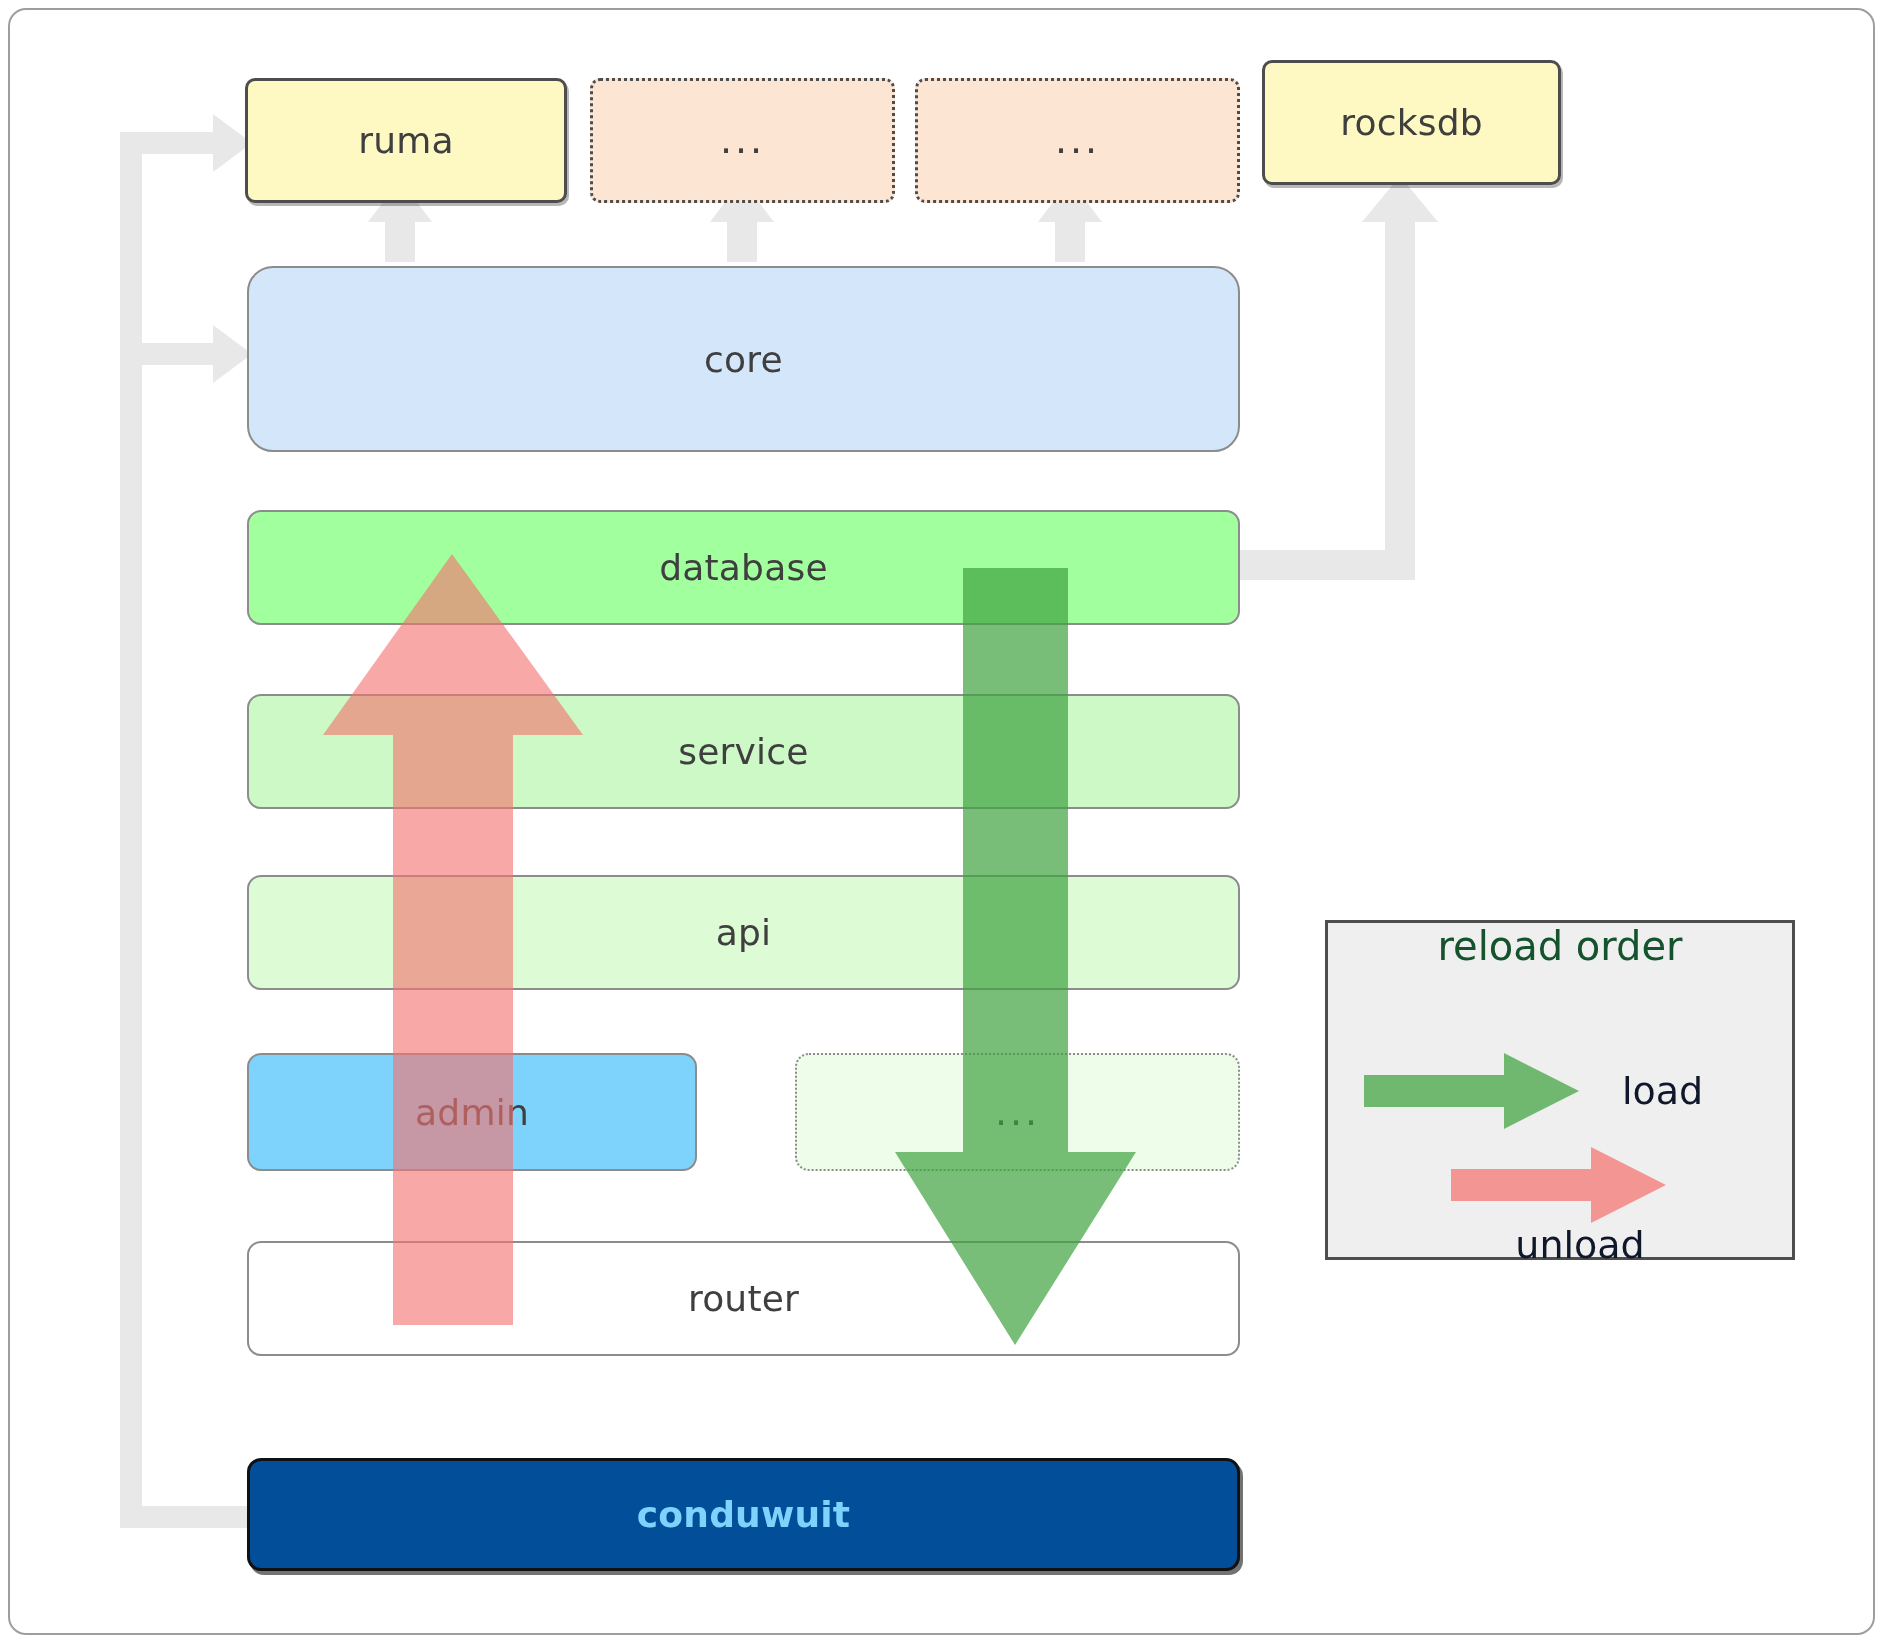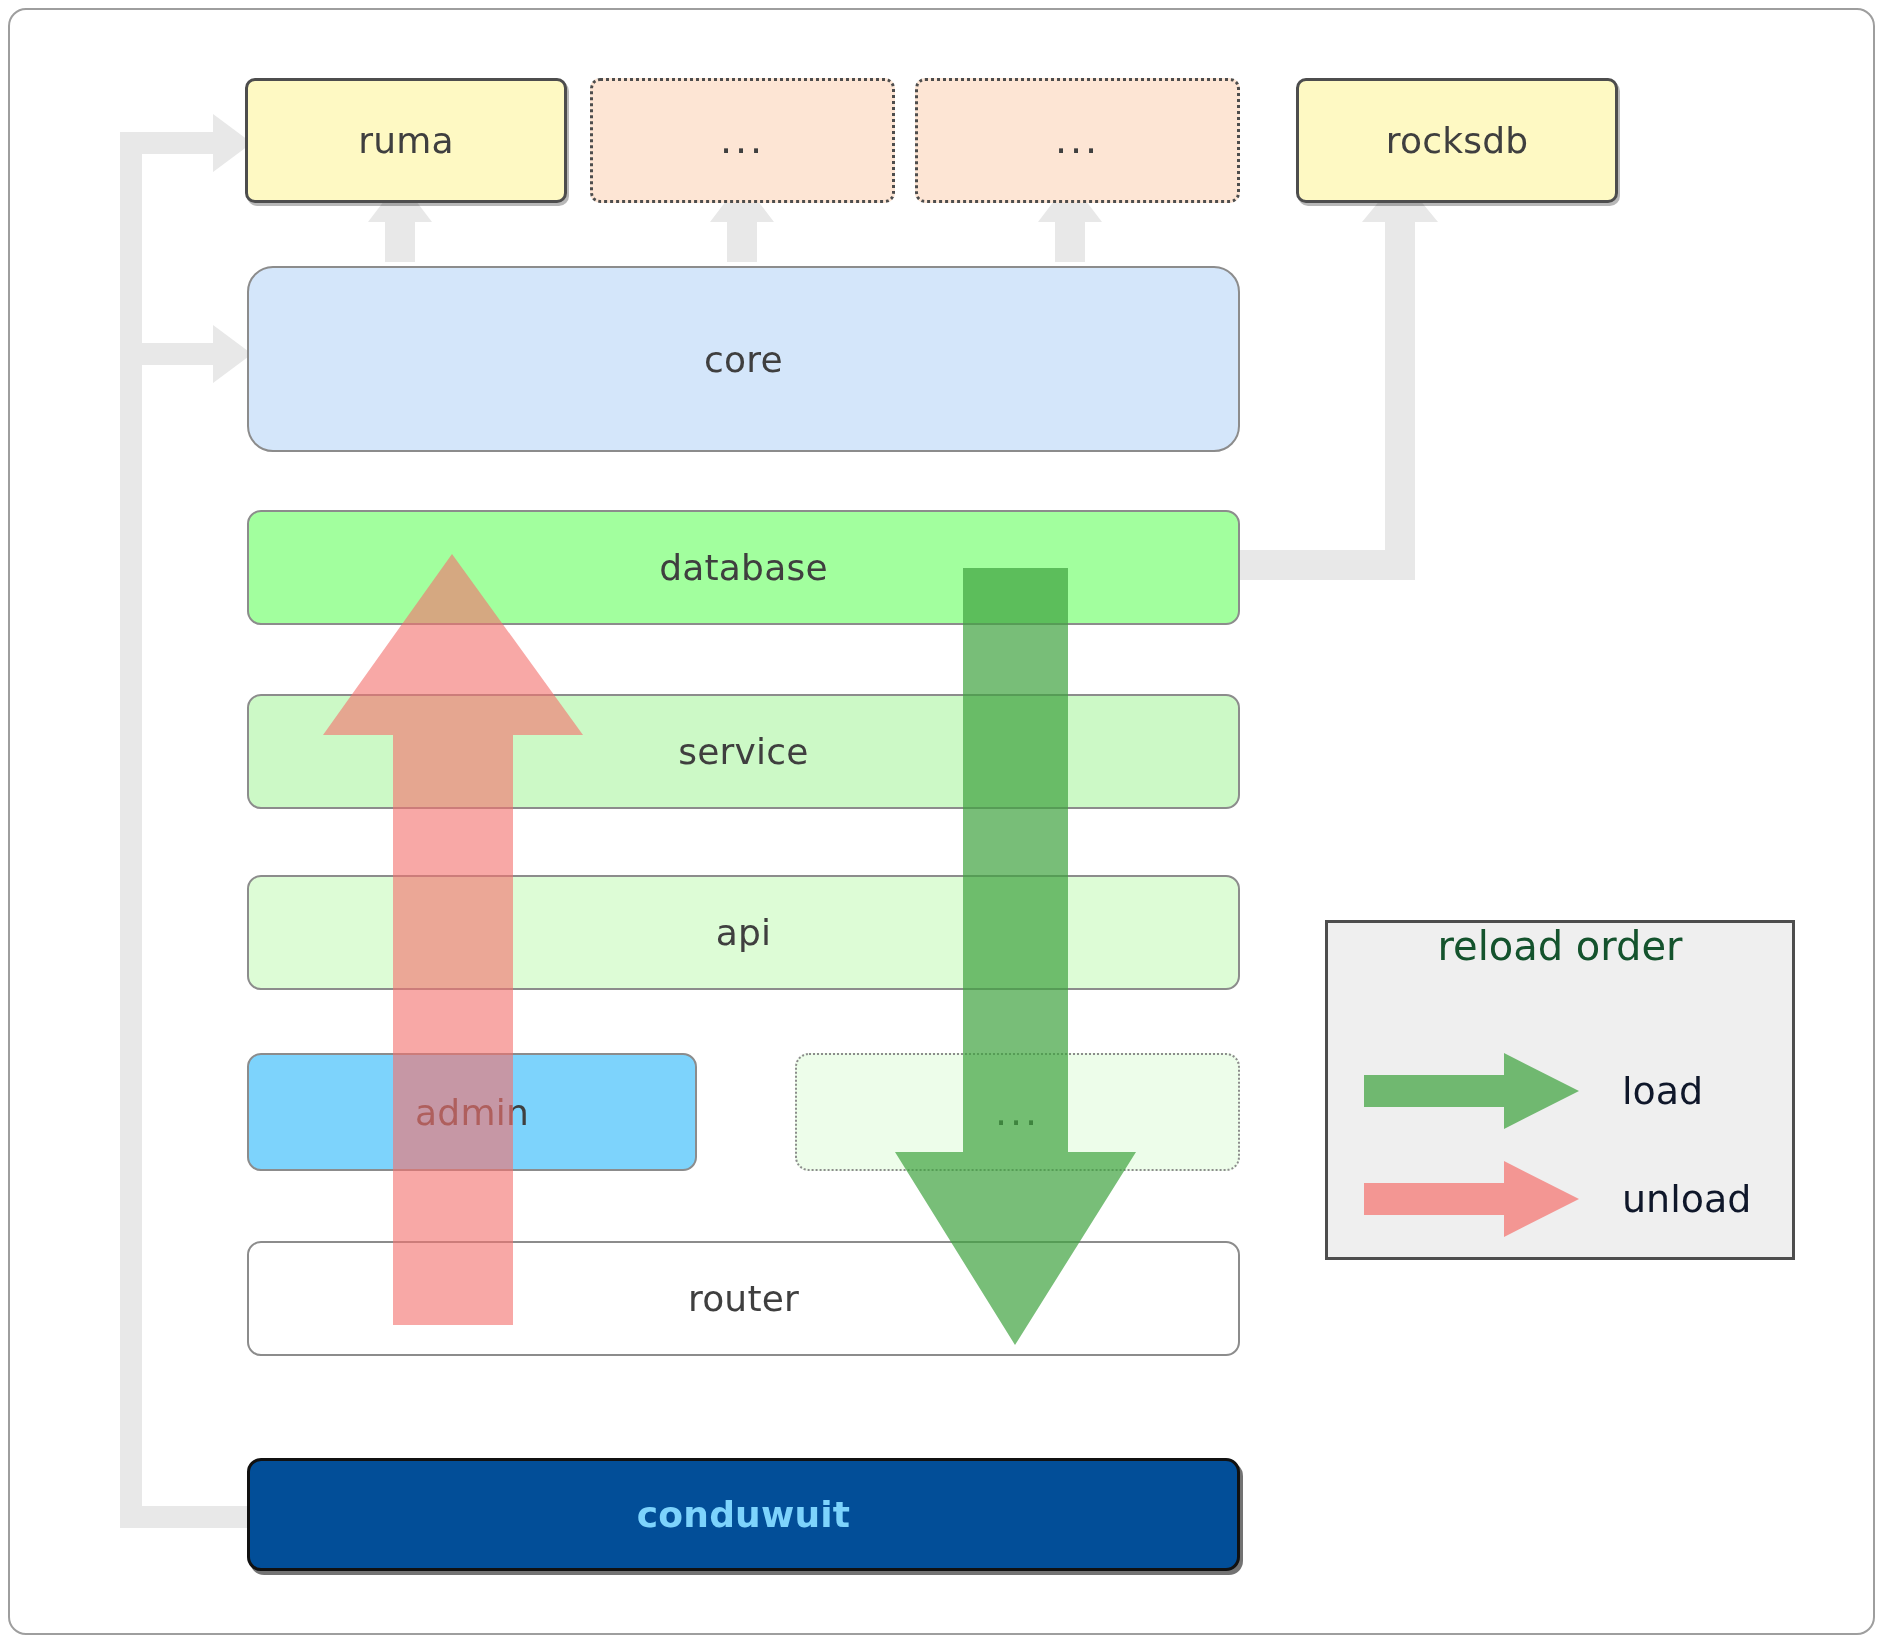--- a/index.html
+++ b/index.html
@@ -91,21 +91,21 @@
   }
   .legend-row {
     position: absolute;
     display: flex;
     align-items: center;
     left: 36px;
     width: 404px;
     height: 76px;
   }
   .legend-row.r1 { top: 130px; }
-  .legend-row.r2 { top: 238px; }
+  .legend-row.r2 { top: 224px; flex-direction: column; }
   .legend-key { width: 230px; height: 76px; position: relative; }
   .legend-label {
     font-size: 38px;
     color: #0f172a;
     margin-left: 28px;
     white-space: nowrap;
   }
 </style>
 </head>
 <body>
@@ -135,21 +135,21 @@
   </div>
 
   <div class="node dep-dotted" style="left:590px; top:78px; width:305px; height:125px;">
     <span class="lbl dots">...</span>
   </div>
 
   <div class="node dep-dotted" style="left:915px; top:78px; width:325px; height:125px;">
     <span class="lbl dots">...</span>
   </div>
 
-  <div class="node dep" style="left:1262px; top:78px; width:322px; height:125px;margin-left:34px;">
+  <div class="node dep" style="left:1262px; top:60px; width:299px; height:125px;">
     <span class="lbl">rocksdb</span>
   </div>
 
   <div class="node core" style="left:247px; top:266px; width:993px; height:186px;">
     <span class="lbl">core</span>
   </div>
 
   <div class="node layer" style="left:247px; top:510px; width:993px; height:115px; background:#a2ff9e;">
     <span class="lbl">database</span>
   </div>

